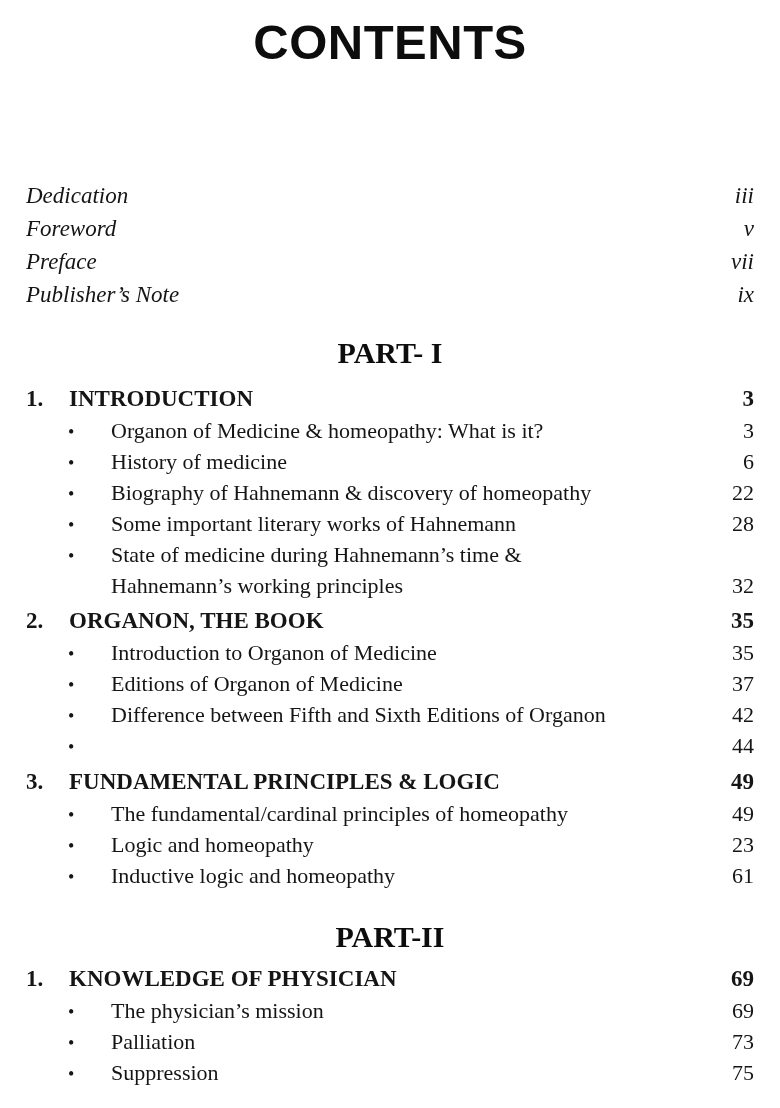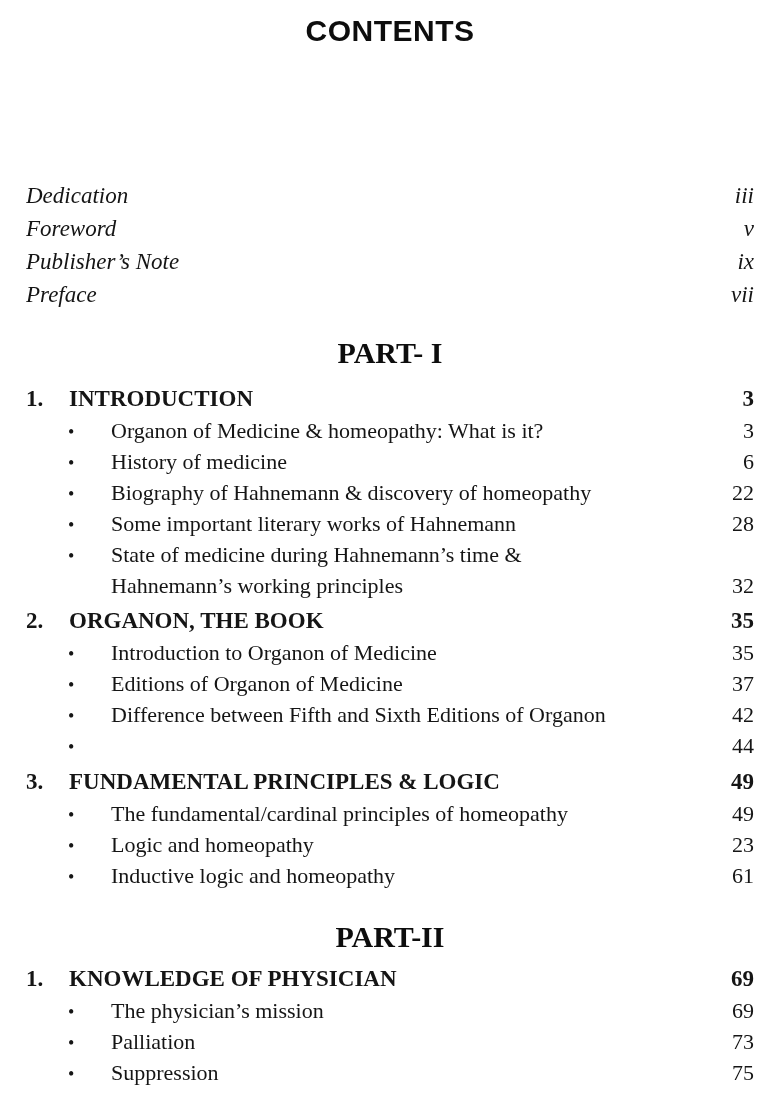--- a/index.html
+++ b/index.html
@@ -1,19 +1,19 @@
 <!DOCTYPE html>
 <html><head>
   <meta charset="utf-8">
   <style>
     html, body { margin: 0; padding: 0; background: #ffffff; }
     body { width: 780px; height: 1108px; position: relative; overflow: hidden; color: #111; }
     .title {
       position: absolute; top: 14px; left: 0; width: 780px; text-align: center;
-      font-family: "Liberation Sans", sans-serif; font-weight: bold; font-size: 30px;
+      font-family: "Liberation Sans", sans-serif; font-weight: bold; font-size: 49px;
       letter-spacing: 0.5px; color: #0d0d0d;
     }
     .front { position: absolute; top: 183px; left: 26px; width: 728px; }
     .front .row { height: 33px; }
     .row {
       display: flex; align-items: baseline; white-space: nowrap; overflow: hidden;
       font-family: "Liberation Serif", serif; color: #151515;
     }
     .row .label { flex: 0 0 auto; padding-right: 1px; }
     .row .leader { flex: 1 1 auto; overflow: hidden; position: relative; min-width: 10px; }
@@ -47,28 +47,28 @@
     <span class="label">Dedication</span>
     <span class="leader"></span>
     <span class="page">iii</span>
   </div>
   <div class="row">
     <span class="label">Foreword</span>
     <span class="leader"></span>
     <span class="page">v</span>
   </div>
   <div class="row">
+    <span class="label">Preface</span>
+    <span class="leader"></span>
+    <span class="page">vii</span>
+  </div>
+  <div class="row">
     <span class="label">Publisher’s Note</span>
     <span class="leader"></span>
     <span class="page">ix</span>
-  </div>
-  <div class="row">
-    <span class="label">Preface</span>
-    <span class="leader"></span>
-    <span class="page">vii</span>
   </div>
 </div>
 
 <div class="part-title" style="top:336px;">PART- I</div>
 
 <div class="chapter" style="top:386px;">
   <div class="row head">
     <span class="num">1.</span>
     <span class="label">INTRODUCTION</span>
     <span class="leader"></span>

